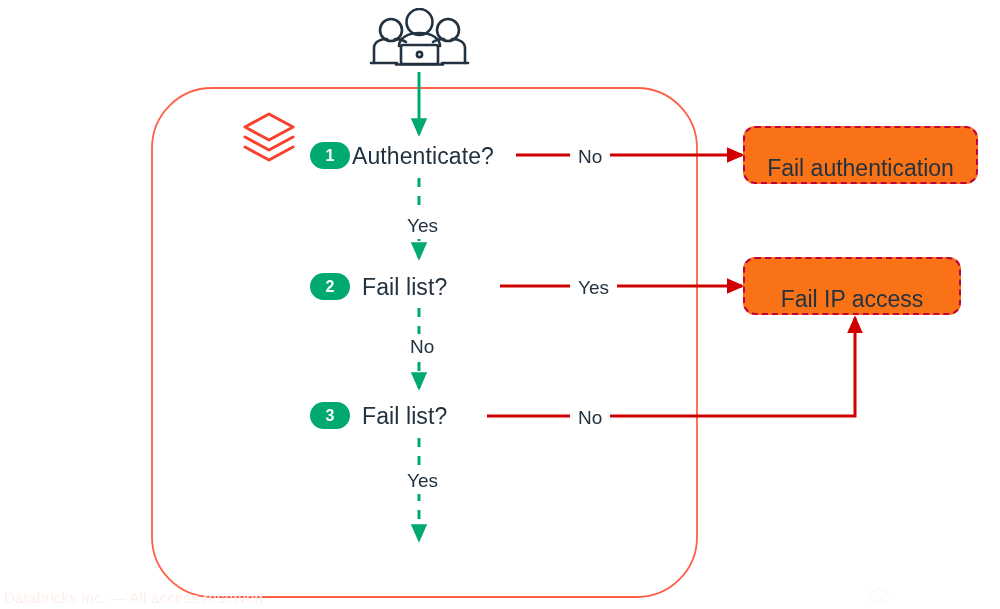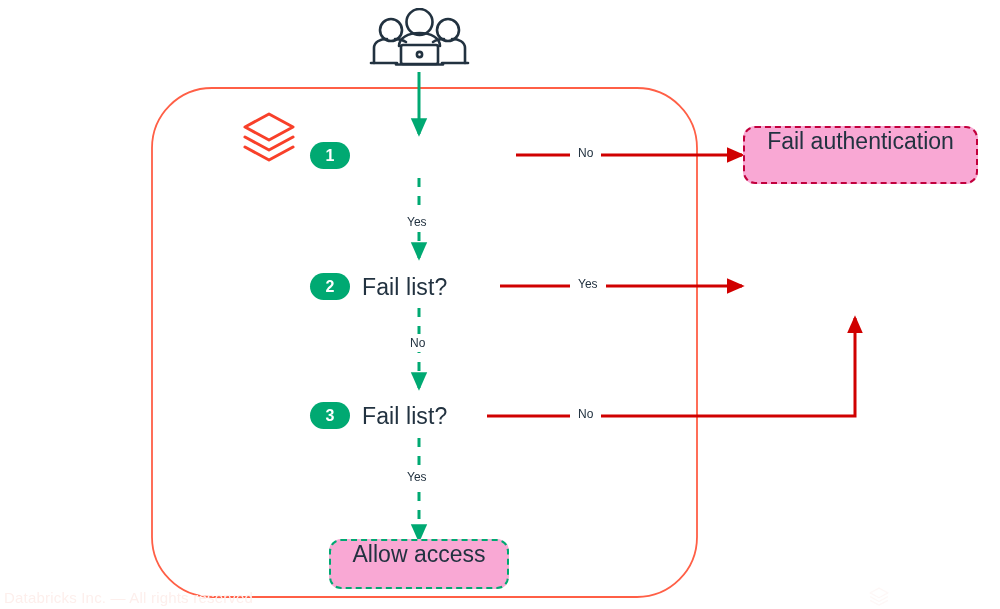--- a/index.html
+++ b/index.html
@@ -45,37 +45,37 @@
     font-weight: bold;
     display: flex;
     align-items: center;
     justify-content: center;
     letter-spacing: .2px;
   }
 
   
   .edge-label {
     position: absolute;
-    font-size: 12px;
+    font-size: 19px;
     color: #223240;
     background: #ffffff;
     padding: 2px 8px;
     white-space: nowrap;
   }
 
   
   .term-box {
     position: absolute;
     box-sizing: border-box;
     display: flex;
-    align-items: flex-start;
+    align-items: flex-end;
     justify-content: center;
     font-size: 23px;
     border-radius: 12px;
-    background: #f9a8d4;
+    background: #f97316;
     white-space: nowrap;
   }
   .term-fail {
     border: 2px dashed #c2003d;
     color: #223240;
   }
   .term-allow {
     border: 2px dashed #00a972;
     color: #223240;
   }
@@ -160,45 +160,46 @@
     <svg width="58" height="54" viewBox="0 0 58 54">
       <g fill="none" stroke="#f8402a" stroke-width="3" stroke-linejoin="round" stroke-linecap="round">
         <path d="M29 3 L53 16 L29 29 L5 16 Z"></path>
         <path d="M5 26 L29 39 L53 26"></path>
         <path d="M5 36 L29 49 L53 36"></path>
       </g>
     </svg>
   </div>
 
   <div class="badge" style="left:310px; top:142px;">1</div>
+  <div class="node-label" style="left:352px; top:143px;">Authenticate?</div>
 
   <div class="badge" style="left:310px; top:273px;">2</div>
   <div class="node-label" style="left:362px; top:274px;">Fail list?</div>
 
   <div class="badge" style="left:310px; top:402px;">3</div>
   <div class="node-label" style="left:362px; top:403px;">Fail list?</div>
 
   <div class="edge-label" style="left:399px; top:213px;">Yes</div>
   <div class="edge-label" style="left:402px; top:334px;">No</div>
   <div class="edge-label" style="left:399px; top:468px;">Yes</div>
 
   <div class="edge-label" style="left:570px; top:144px;">No</div>
   <div class="edge-label" style="left:570px; top:275px;">Yes</div>
   <div class="edge-label" style="left:570px; top:405px;">No</div>
 
   <div class="term-box term-fail" style="left:743px; top:126px; width:235px; height:58px;">
     <span>Fail authentication</span>
   </div>
 
-
-  <div class="term-box term-allow" style="left:329px; top:539px; width:180px; height:50px;">
-    <span>Allow access</span>
-  </div>
-
-  <div class="watermark-text" style="left:4px; top:589px;">Databricks Inc. — All rights reserved</div>
+  <div class="term-box term-fail" style="left:743px; top:257px; width:218px; height:58px;">
+    <span>Fail IP access</span>
+  </div>
+
+
+  <div class="watermark-text" style="left:4px; top:589px;">Databricks Inc. — All access reserved</div>
 
   <div class="watermark-logo" style="left:868px; top:587px;">
     <svg width="22" height="20" viewBox="0 0 58 54">
       <g fill="none" stroke="#fdf2f0" stroke-width="3.4" stroke-linejoin="round">
         <path d="M29 3 L53 16 L29 29 L5 16 Z"></path>
         <path d="M5 26 L29 39 L53 26"></path>
         <path d="M5 36 L29 49 L53 36"></path>
       </g>
     </svg>
   </div>

